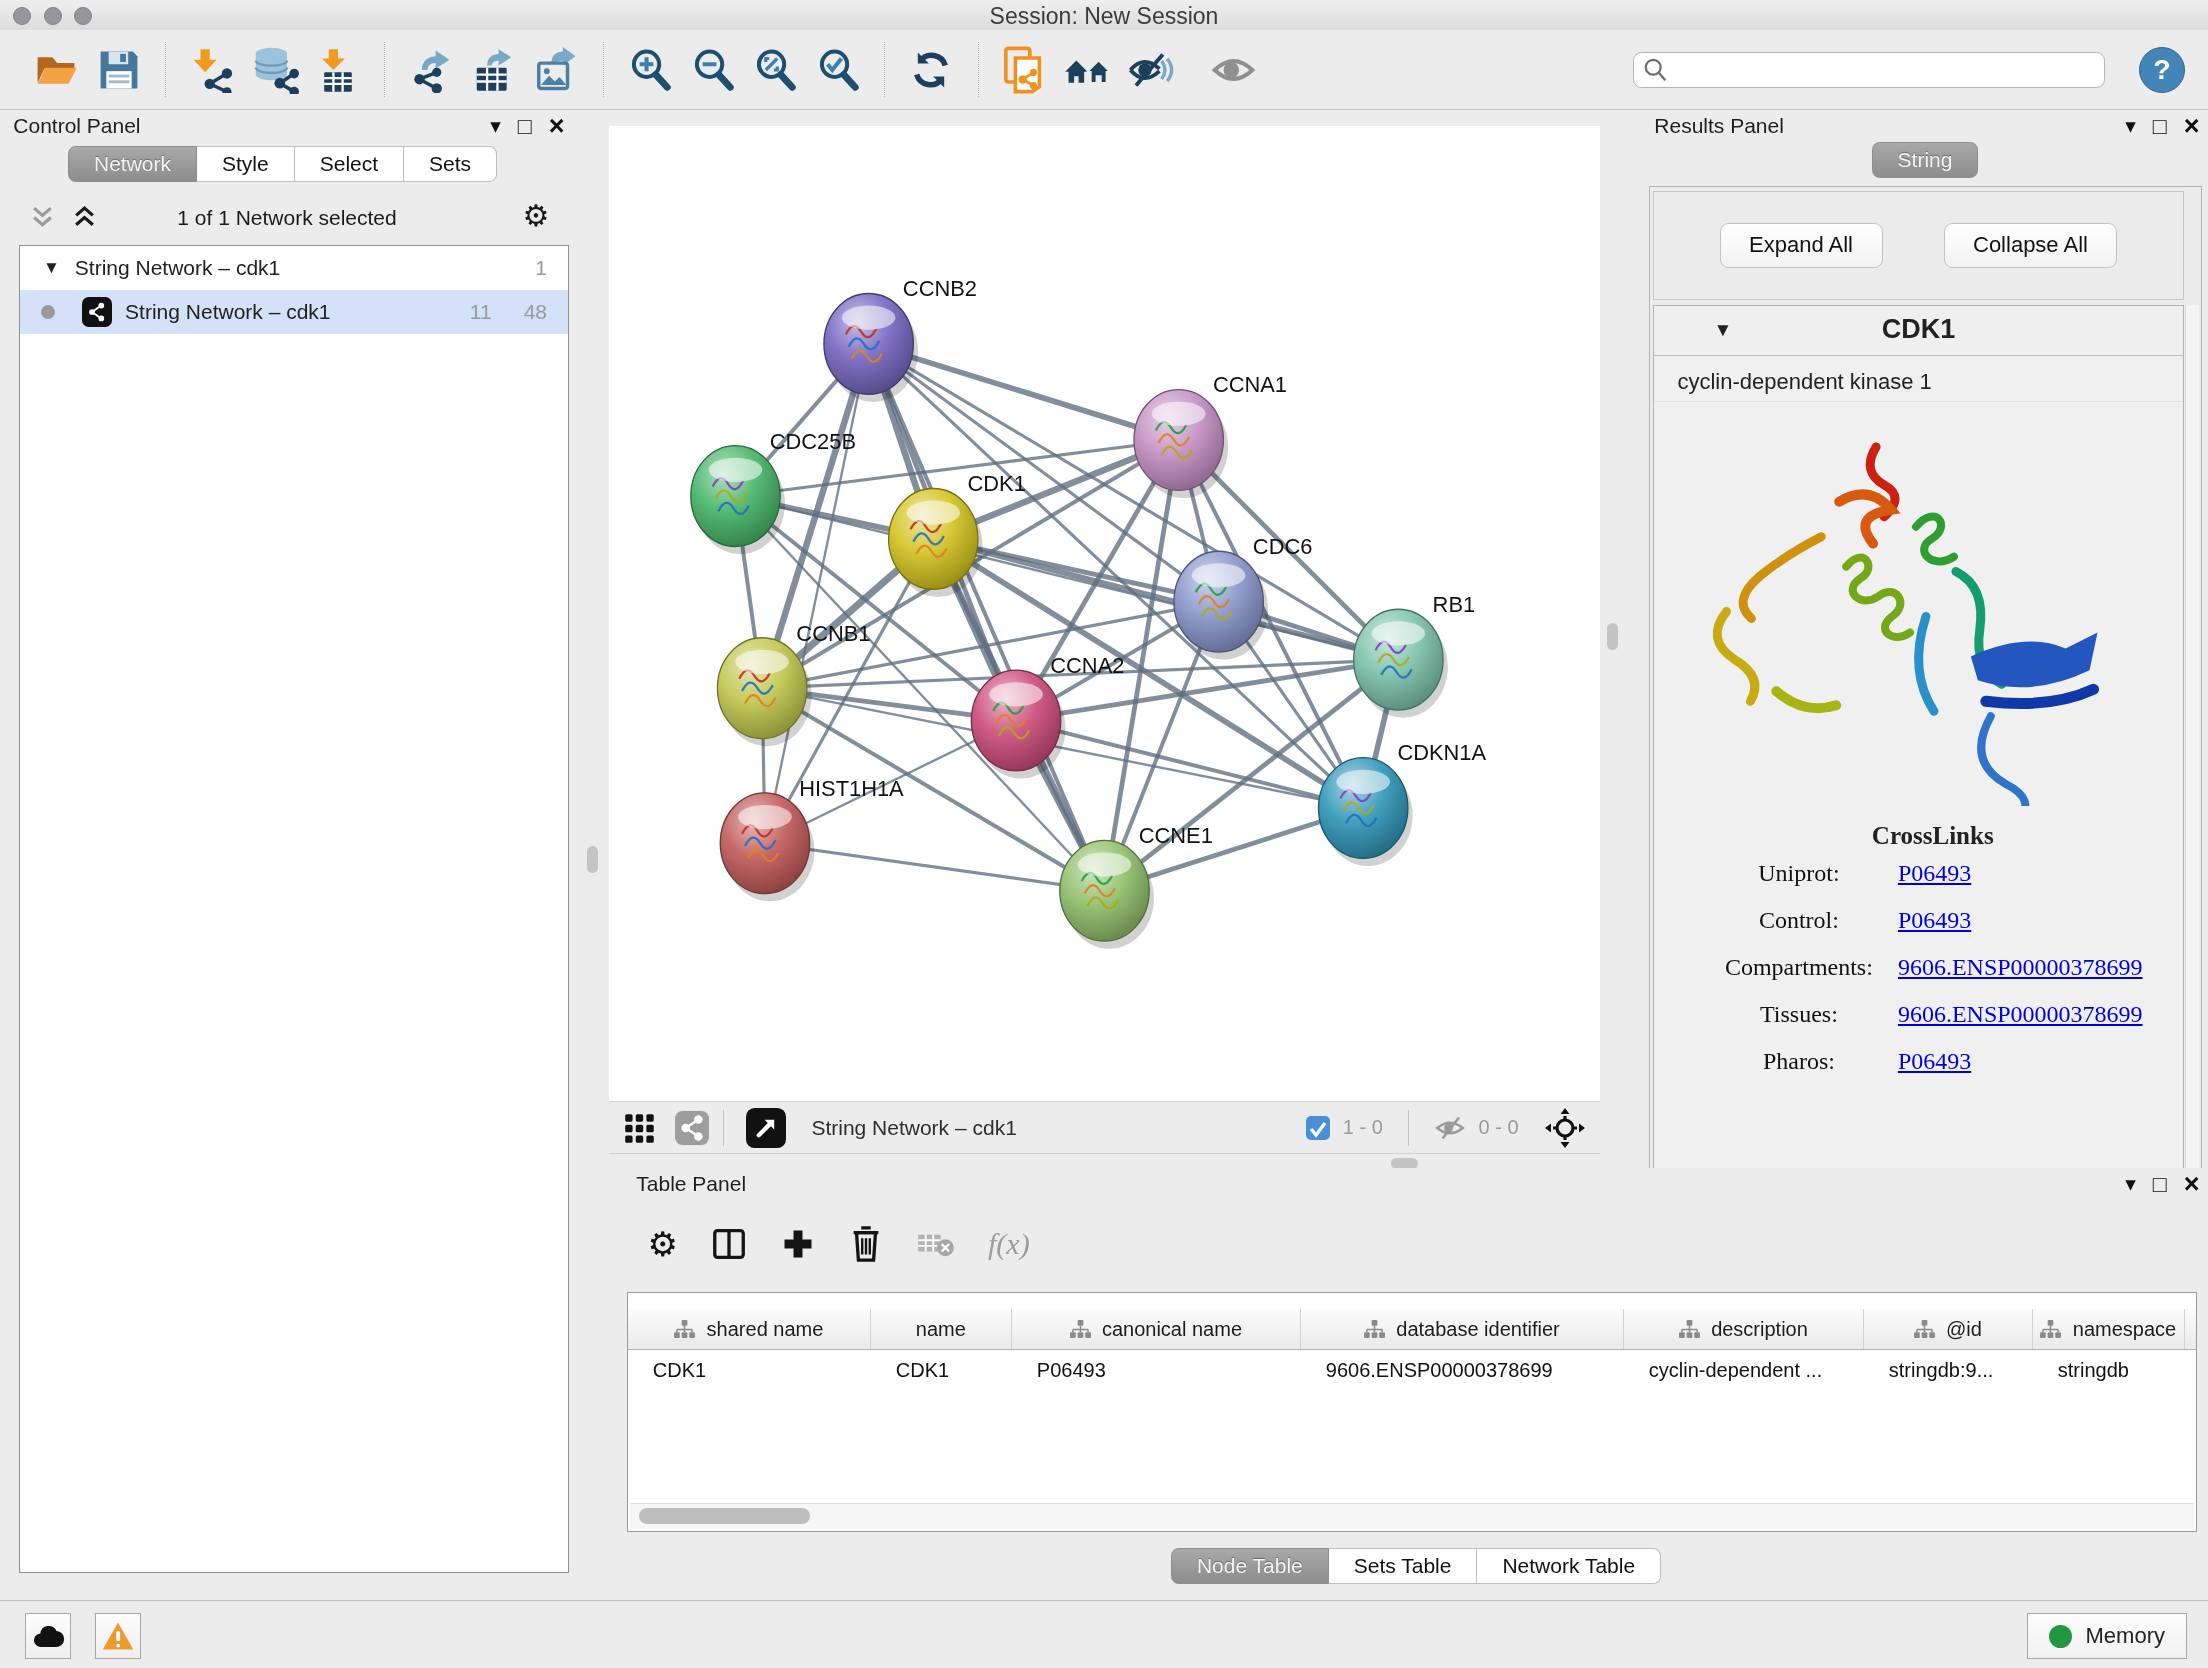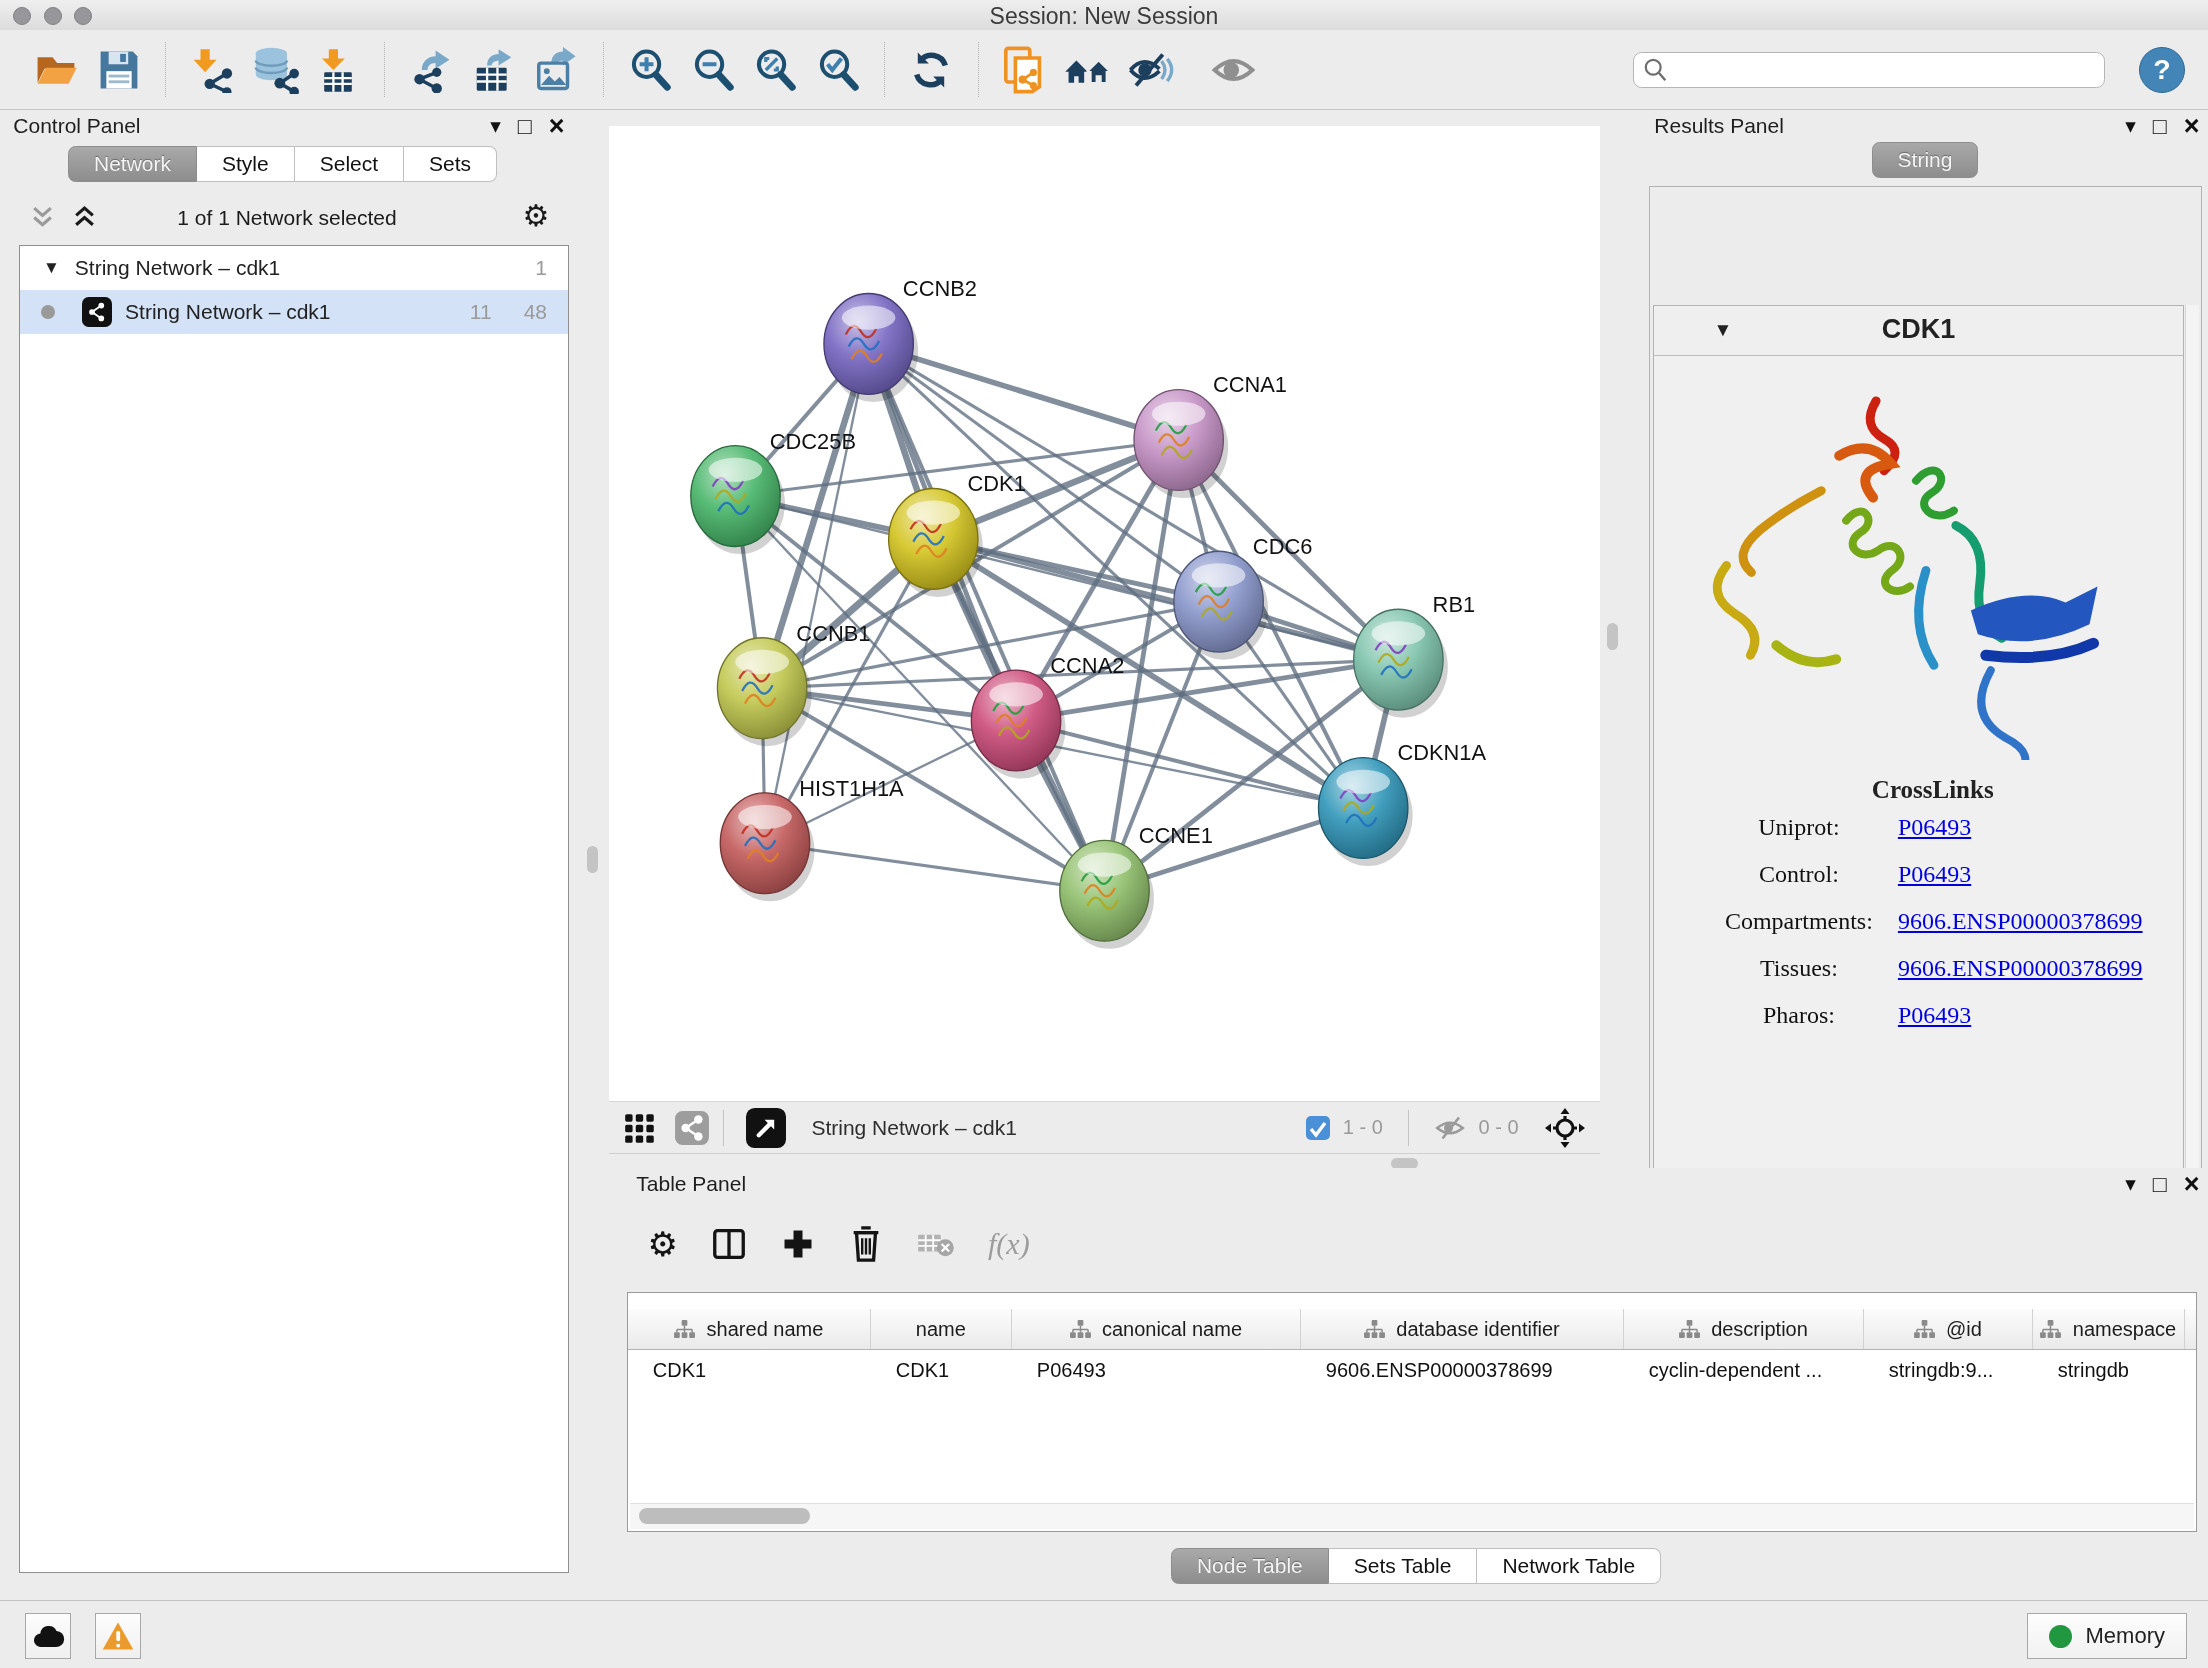--- a/index.html
+++ b/index.html
@@ -667,25 +667,30 @@
     <div class="panel-controls">
       <span class="pc-ic">▾</span>
       <span class="pc-ic pc-float">□</span>
       <span class="pc-ic pc-close">×</span>
     </div>
   </div>
   <div class="rp-tab">
       <span class="seg-tab active">String</span>
     </div>
   <div class="rp-box">
+    <div class="rp-btnrow">
+      <span class="rp-btn">Expand All</span>
+      <span class="rp-btn">Collapse All</span>
+    </div>
     <div class="rp-card">
       <div class="rp-card-head">
         <span class="rp-card-arrow">▼</span>
         <span class="rp-card-name">CDK1</span>
       </div>
+      <div class="rp-desc">cyclin-dependent kinase 1</div>
       <div style="height:409px;display:flex;align-items:center;">
         <svg width="514" height="399" viewBox="0 0 480 400">
           <g fill="none" stroke-linecap="round">
             <path d="M205 40q-15 25 8 38q22 12 0 32" stroke="#cc2010" stroke-width="9"></path>
             <path d="M168 95q30-18 52 8q-40 6 -18 34" stroke="#d85a10" stroke-width="10"></path>
             <path d="M150 130q-35 18 -62 40q-28 24 -8 42" stroke="#cf9110" stroke-width="9"></path>
             <path d="M55 205q-22 28 8 48q30 18 16 42" stroke="#c8ab12" stroke-width="9"></path>
             <path d="M105 285q28 24 60 14" stroke="#a8b414" stroke-width="10"></path>
             <path d="M175 160c18-22 32 2 14 12c-18 12 0 30 18 18c18-14 32 8 14 20c-18 14 2 28 18 16" stroke="#74a818" stroke-width="8"></path>
             <path d="M245 120c20-24 36 0 16 12c-20 12 2 32 22 18" stroke="#2f9e30" stroke-width="8"></path>

